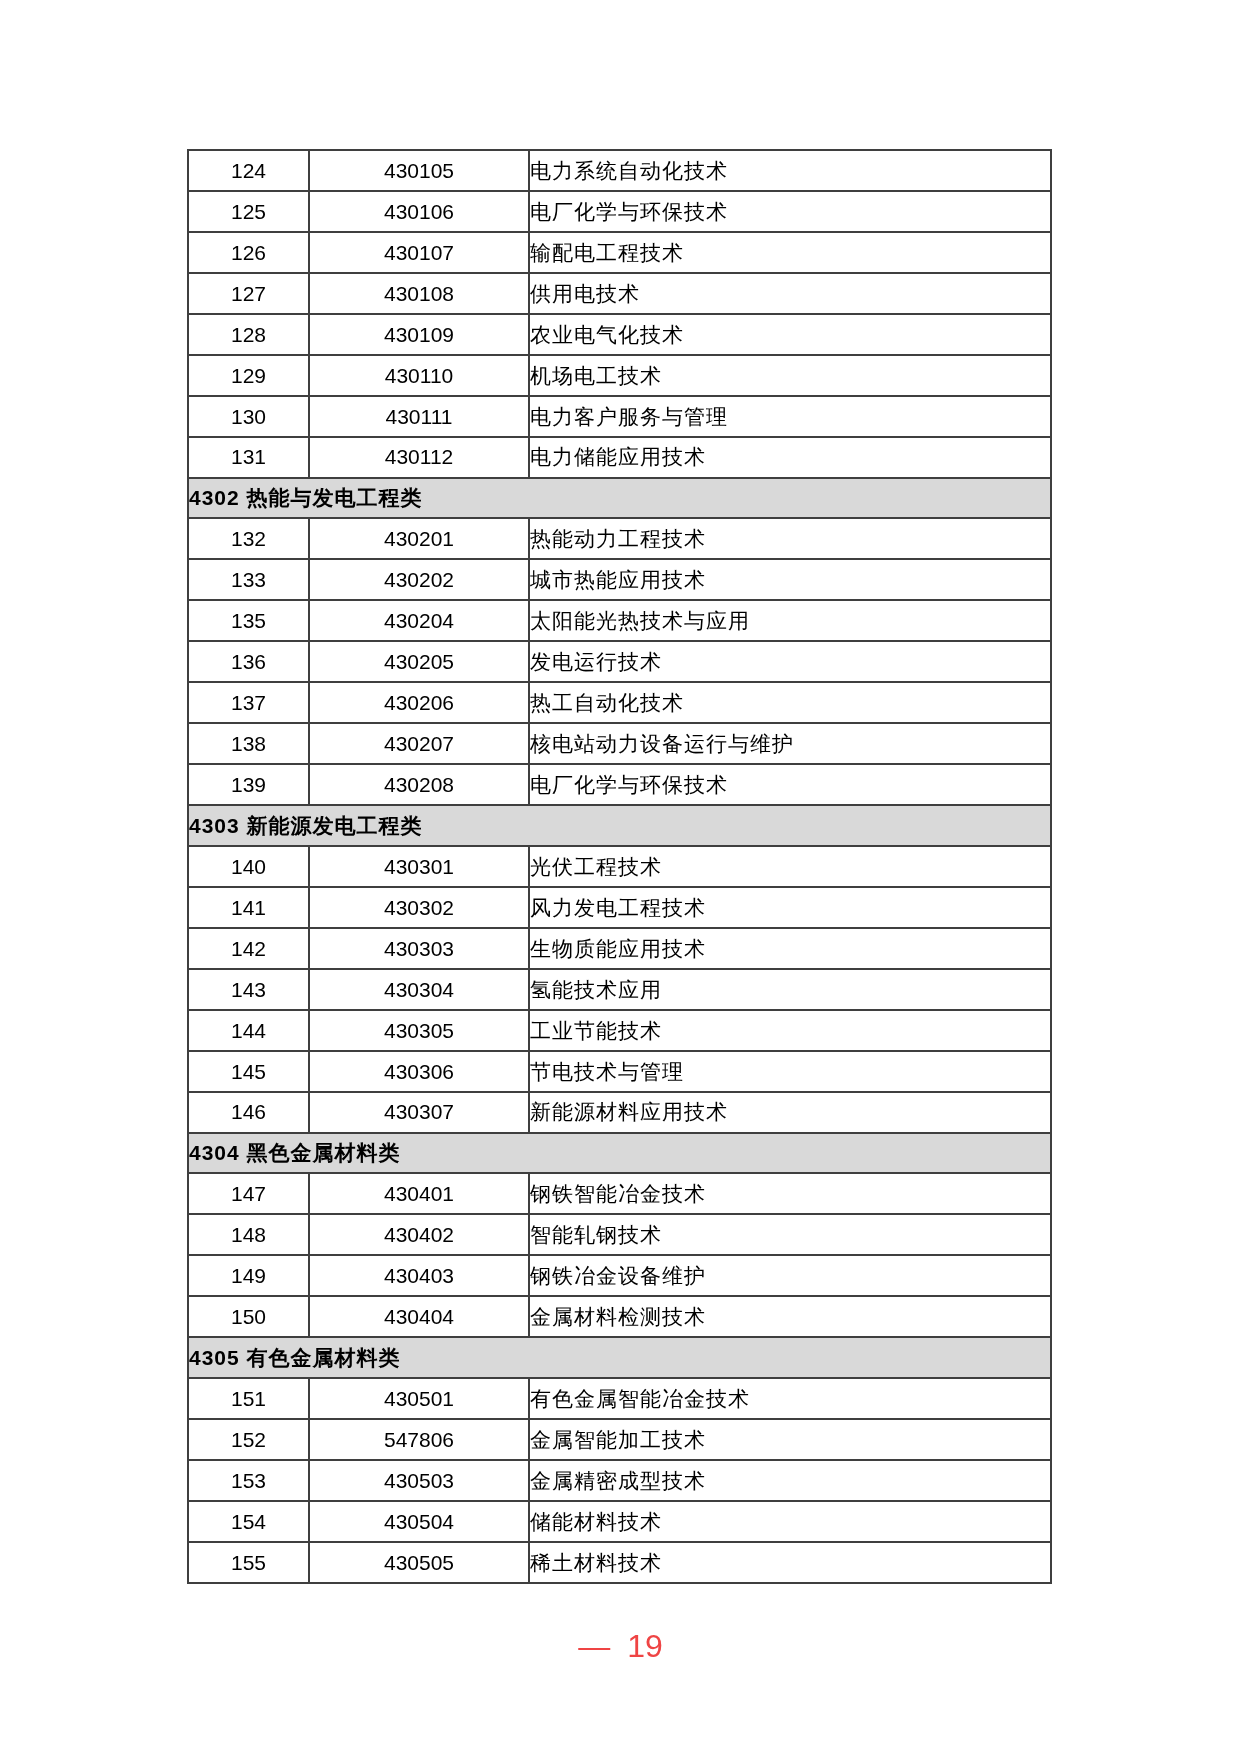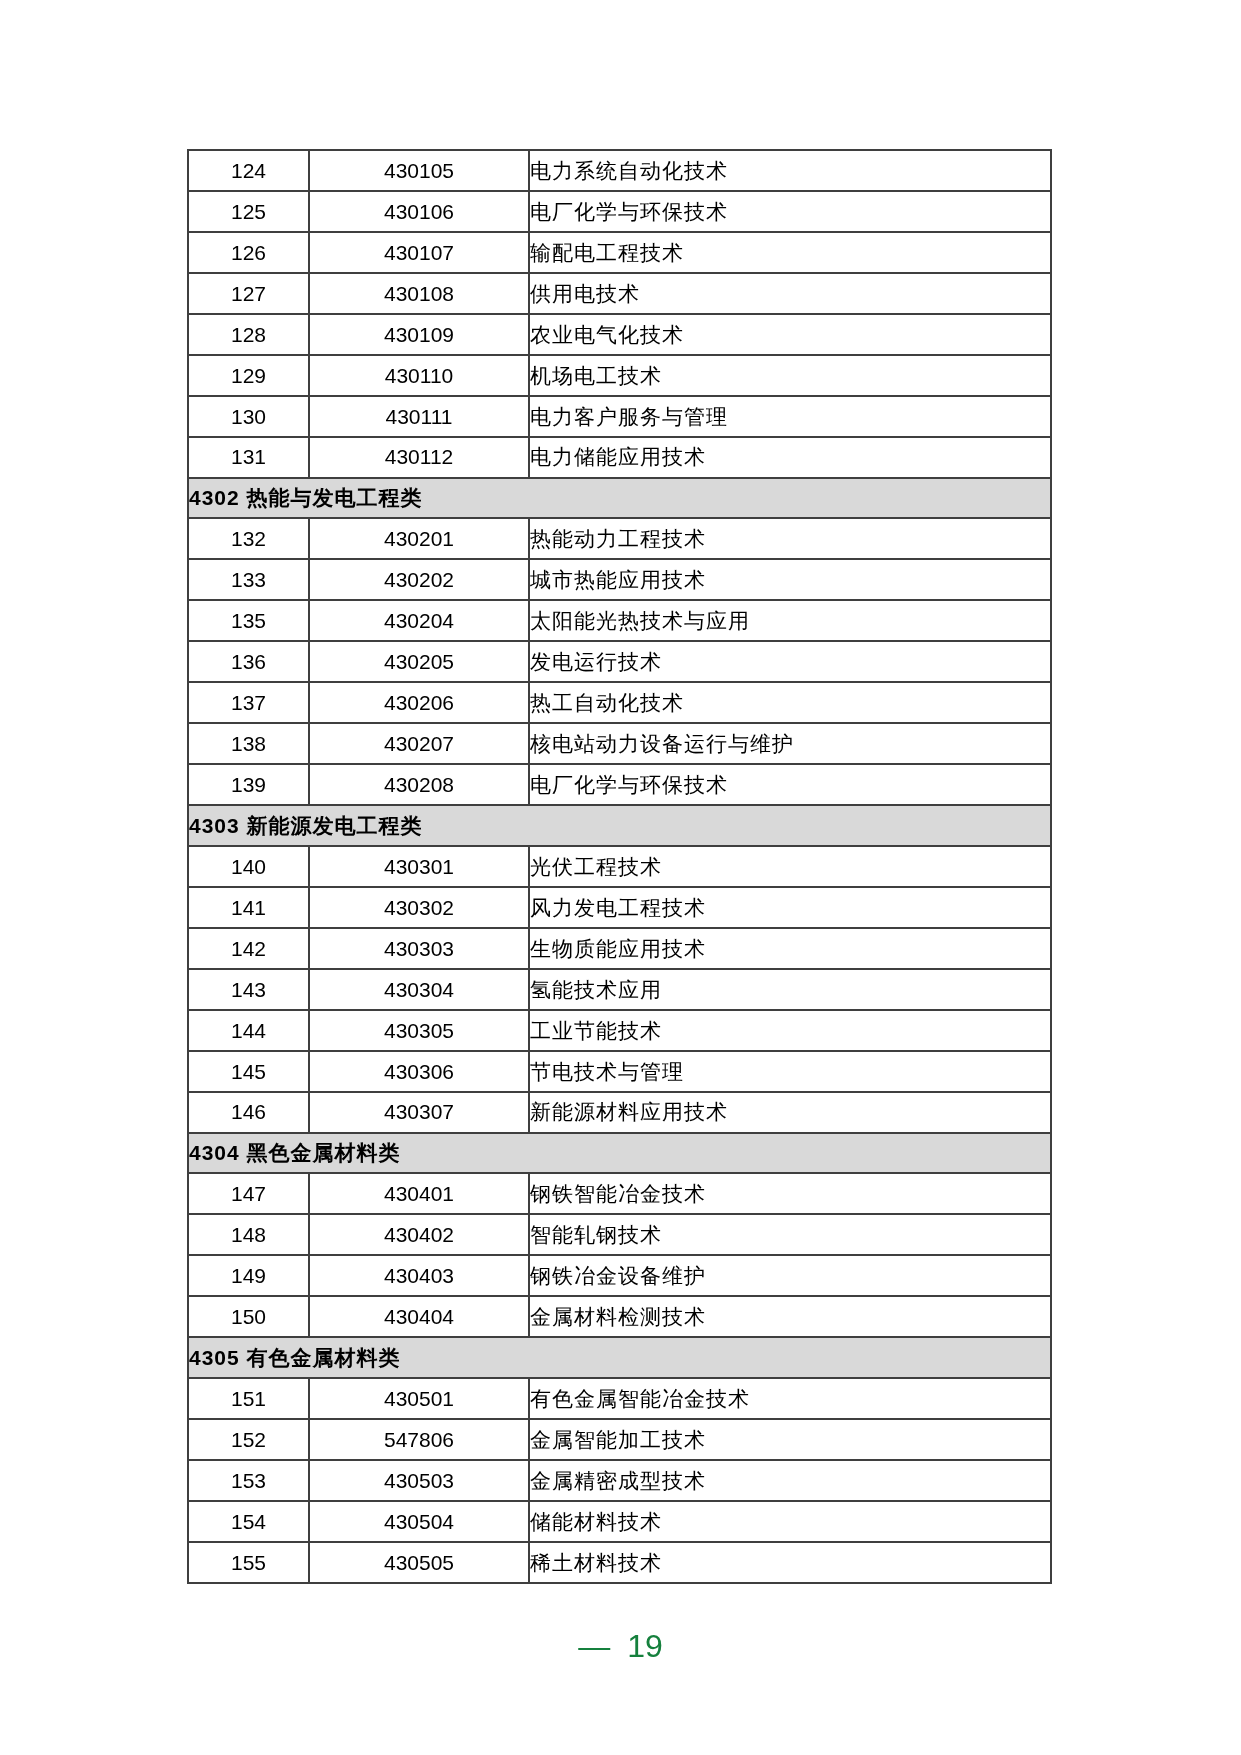--- a/index.html
+++ b/index.html
@@ -40,21 +40,21 @@
   }
   .footer {
     position: absolute;
     top: 1630px;
     left: 0;
     width: 1241px;
     text-align: center;
     font-size: 32px;
     line-height: 32px;
     word-spacing: 8px;
-    color: #15803d;
+    color: #ef4444;
   }
 </style>
 </head>
 <body>
 
 <div class="page">
 
   <table class="codes-table">
     <colgroup>
       <col style="width:121px">

